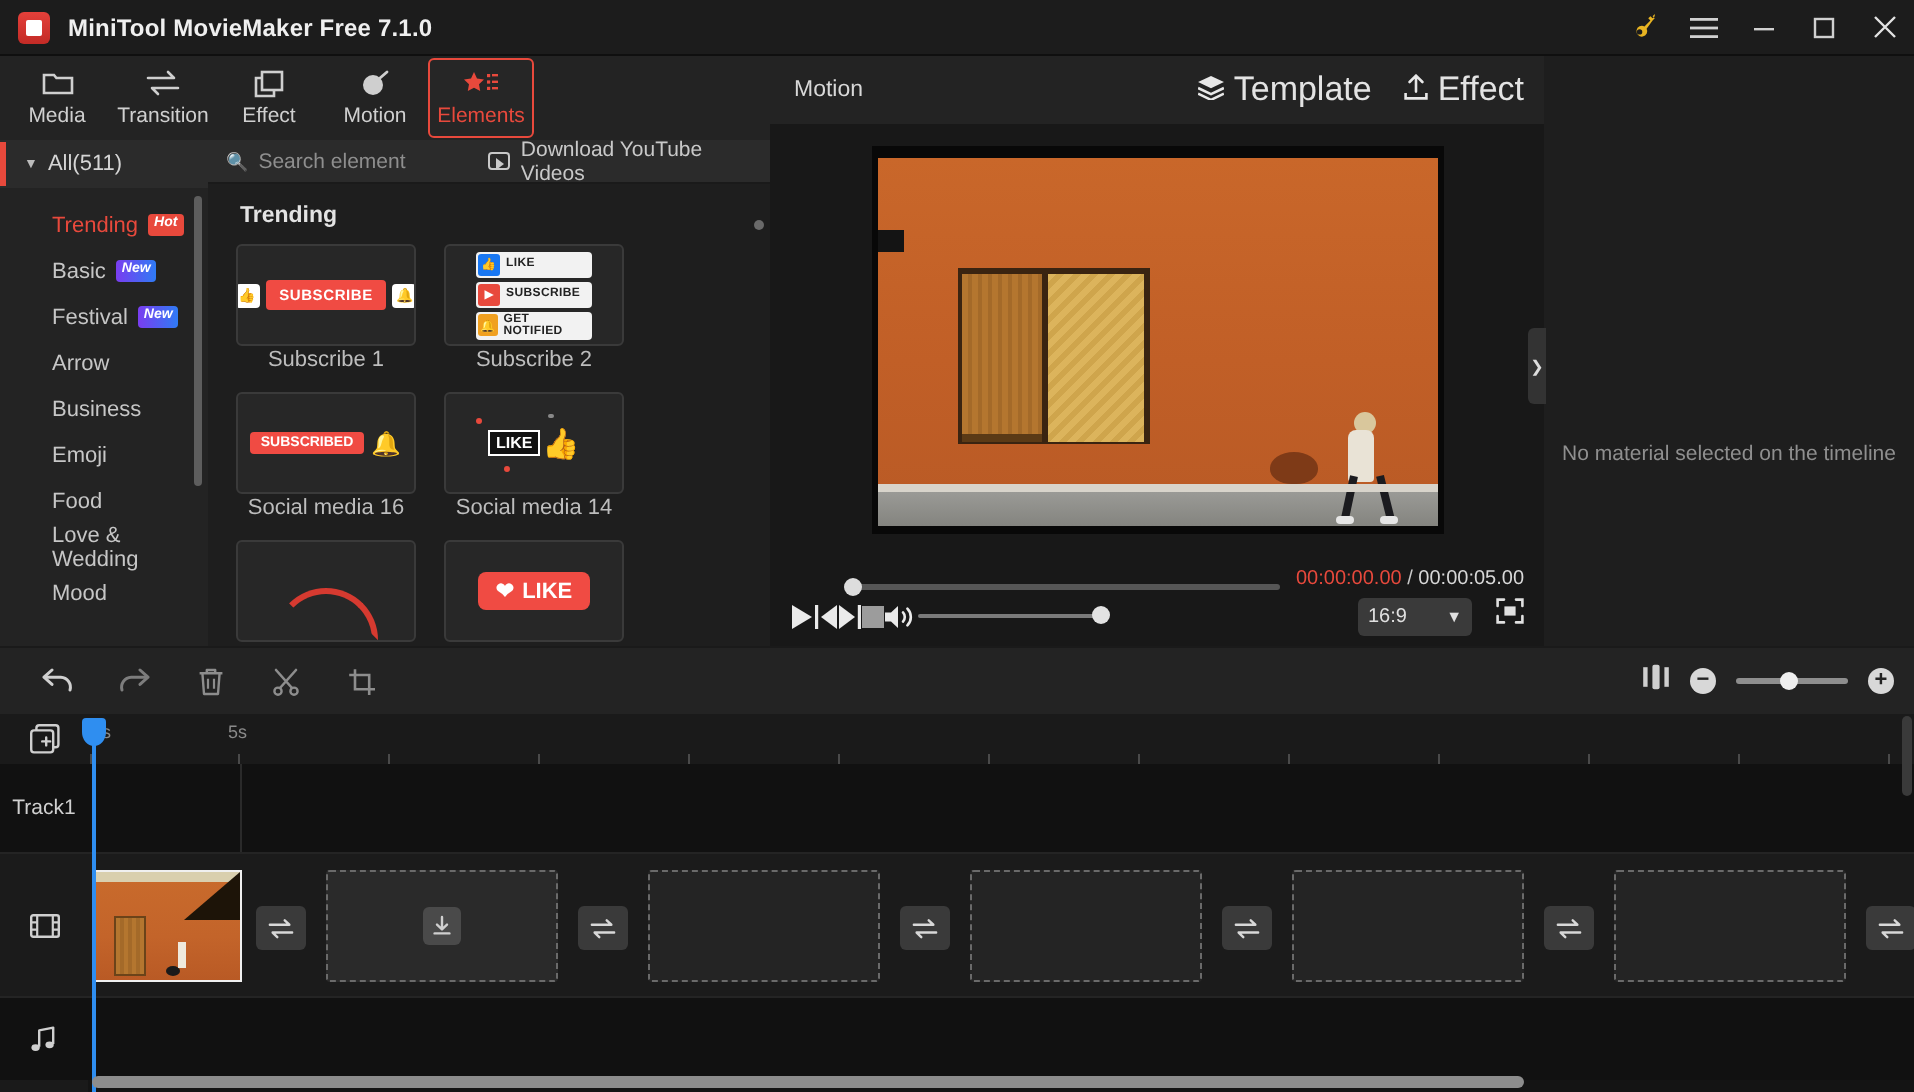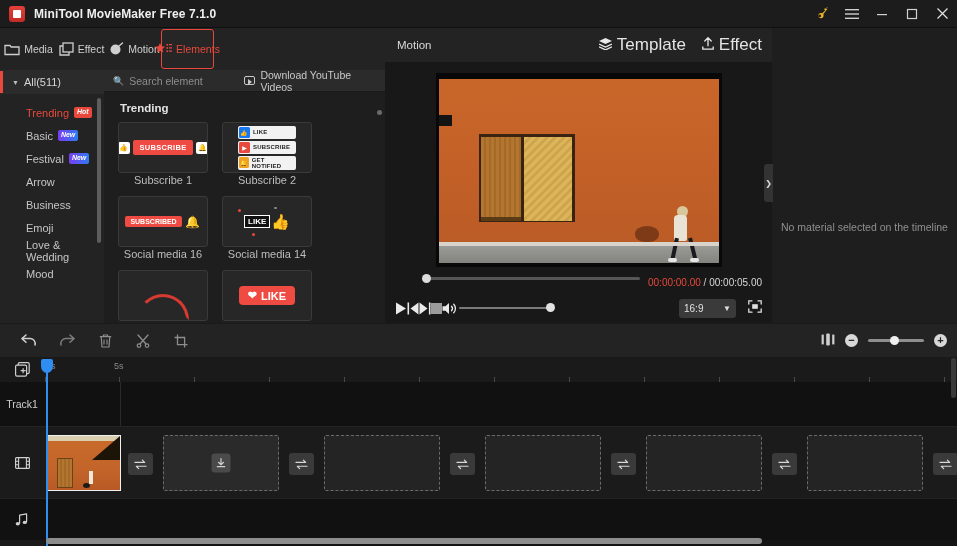--- a/index.html
+++ b/index.html
@@ -34,21 +34,21 @@
   }
   .tb-btn.key { color: #e8b422; font-size: 12px; }
   .tb-btn svg { display: block; }
 
   
   .toolbar {
     position: absolute; top: 28px; left: 0; width: 385px; height: 42px;
     background: #232323; display: flex; align-items: center; padding-left: 2px;
   }
   .tool {
-    width: 53px; height: 40px; display: flex; flex-direction: row;
+    width: 53px; height: 40px; display: flex; flex-direction: column;
     align-items: center; justify-content: center; gap: 4px; color: #cfcfcf;
     border: 1px solid transparent; border-radius: 3px; cursor: default;
   }
   .tool .ic { height: 15px; display:flex; align-items:center; justify-content:center; }
   .tool .lb { font-size: 10.5px; line-height: 1; }
   .tool.active { color: #e8493c; border-color: #e8493c; background: #262626; }
   .tool.active .lb { color: #e8493c; }
 
   
   .catbar {
@@ -149,21 +149,21 @@
   .vent { position:absolute; left:0px; top:36px; width:13px; height:11px; background:#141414; }
   .person-body { position:absolute; right:32px; bottom:22px; width:13px; height:26px; background:#e9e3d6; border-radius:4px 4px 2px 2px;}
   .person-head { position:absolute; right:31px; bottom:46px; width:11px; height:11px; background:#d9c79c; border-radius:50%;}
   .leg1 { position:absolute; right:40px; bottom:3px; width:3.5px; height:22px; background:#1b1b1f; transform:rotate(12deg); transform-origin: top;}
   .leg2 { position:absolute; right:27px; bottom:3px; width:3.5px; height:22px; background:#1b1b1f; transform:rotate(-14deg); transform-origin: top;}
   .shoe1 { position:absolute; right:42px; bottom:1px; width:9px; height:4px; background:#e6e6e6; border-radius:2px;}
   .shoe2 { position:absolute; right:20px; bottom:1px; width:9px; height:4px; background:#e6e6e6; border-radius:2px;}
   .shadow { position:absolute; right:60px; bottom:21px; width:24px; height:16px; background:#7e3a17; border-radius:50% 50% 45% 45%;}
 
   .player-ctl { height: 46px; background:#181818; padding: 0 10px; }
-  .seek-row { display:flex; align-items:flex-start; height:18px; gap:8px;padding-left:29px; }
+  .seek-row { display:flex; align-items:flex-end; height:18px; gap:8px;padding-left:29px; }
   .seek-track { position:relative; flex:1; height:3px; background:#565656; border-radius:2px; }
   .seek-knob { position:absolute; left:-2px; top:-3px; width:9px; height:9px; border-radius:50%; background:#ddd;}
   .tc { font-size: 10px; font-family: "Liberation Sans", sans-serif; white-space:nowrap;}
   .tc .cur { color:#e8493c; }
   .tc .sep { color:#c9c9c9; }
   .tc .tot { color:#d8d8d8; }
   .btn-row { display:flex; align-items:center; height:26px; }
   .pbtn { color:#eaeaea; display:flex; align-items:center; cursor:default;}
   .vol-track { width:92px; height:2.5px; background:#7a7a7a; position:relative; border-radius:2px; margin-left:2px;}
   .vol-knob { position:absolute; right:-4px; top:-3.5px; width:9px;height:9px;border-radius:50%;background:#e2e2e2;}
@@ -281,20 +281,28 @@
     <div class="tool">
       <span class="ic">
         <svg width="16" height="13" viewBox="0 0 16 13">
             <path d="M1 2.5h5l1.2 1.5H15v7.5H1z" fill="none" stroke="#cfcfcf" stroke-width="1.3"></path>
           </svg>
       </span>
       <span class="lb">Media</span>
     </div>
     <div class="tool">
       <span class="ic">
+        <svg width="17" height="13" viewBox="0 0 17 13">
+            <path d="M1 4h13l-3-3M16 9H3l3 3" fill="none" stroke="#cfcfcf" stroke-width="1.3" stroke-linecap="round" stroke-linejoin="round"></path>
+          </svg>
+      </span>
+      <span class="lb">Transition</span>
+    </div>
+    <div class="tool">
+      <span class="ic">
         <svg width="15" height="14" viewBox="0 0 15 14">
             <rect x="4" y="1" width="10" height="9" fill="none" stroke="#cfcfcf" stroke-width="1.3"></rect>
             <path d="M4 4H1v9h9v-3" fill="none" stroke="#cfcfcf" stroke-width="1.3"></path>
           </svg>
       </span>
       <span class="lb">Effect</span>
     </div>
     <div class="tool">
       <span class="ic">
         <svg width="15" height="14" viewBox="0 0 15 14">
@@ -340,20 +348,23 @@
         <span class="badge new">New</span>
       </div>
       <div class="cat-item">
         <span>Arrow</span>
       </div>
       <div class="cat-item">
         <span>Business</span>
       </div>
       <div class="cat-item">
         <span>Emoji</span>
+      </div>
+      <div class="cat-item">
+        <span>Food</span>
       </div>
       <div class="cat-item">
         <span>Love &amp; Wedding</span>
       </div>
       <div class="cat-item">
         <span>Mood</span>
       </div>
       <div class="cat-scroll"></div>
     </div>
   </div>

